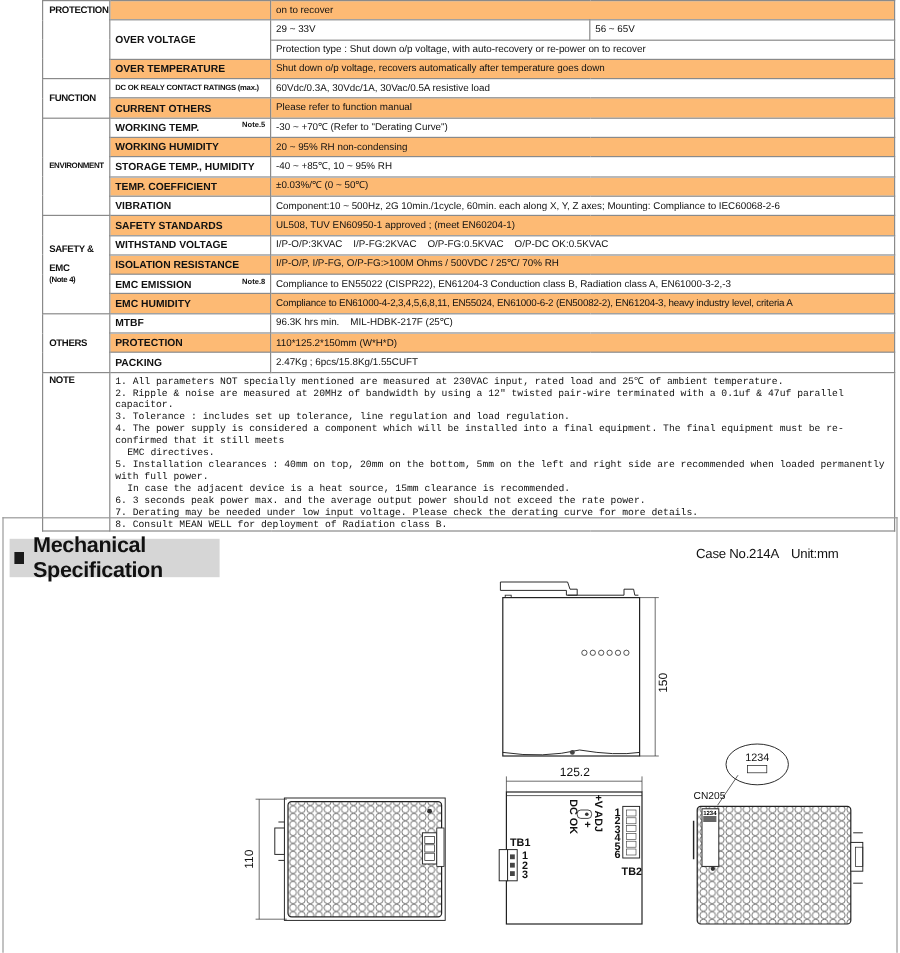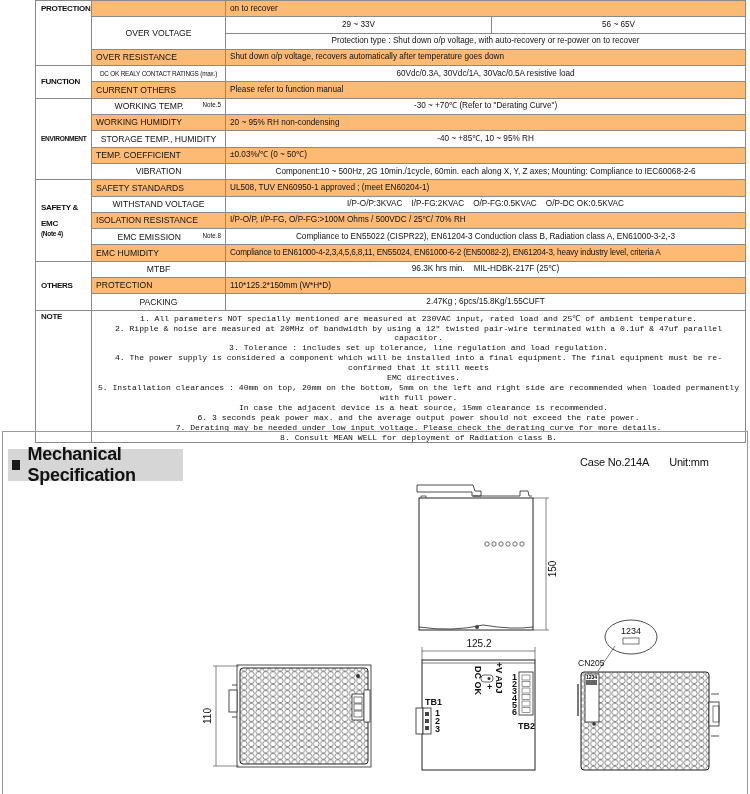--- a/index.html
+++ b/index.html
@@ -9,44 +9,44 @@
   
   .spec {
     position: absolute; left: 18px; top: 0; width: 710px;
     border-collapse: collapse; table-layout: fixed;
     font-size: 8.6px; line-height: 1; margin-left: 17px;
   }
   .spec td { border: 1px solid #8a8a8a; padding: 0 4px; vertical-align: middle; white-space: nowrap; overflow: hidden; }
   .spec tr { height: 16.3px; }
   .cat { width: 55px; font-weight: bold; font-size: 8px; letter-spacing: -0.3px; background: #fff; padding-left: 5px !important; }
   .cat .sub { display: block; font-size: 6.5px; margin-top: 3px; }
-  .item { width: 133px; font-weight: normal; font-size: 8.6px; letter-spacing: 0; }
+  .item { width: 133px; font-weight: bold; font-size: 8.6px; letter-spacing: 0; }
   .item.small { font-size: 6.4px; letter-spacing: -0.2px; }
   .item .note { float: right; font-size: 6.3px; }
   .g { background: #fdba74; }
-  .w { background: #ffffff; text-align: center; }
+  .w { background: #ffffff; }
   .val { font-size: 8.2px; }
   .note-cell { vertical-align: top !important; padding-top: 2px !important; }
   .note-list { list-style: none; font-size: 8.1px; line-height: 9.9px; padding-top: 1px; font-family: Liberation Mono, monospace; }
   .note-list li { white-space: normal; }
   .note-list .indent { padding-left: 10px; display: block; }
 
   
   .mech {
     position: absolute; left: 2px; top: 431px; width: 746px; height: 370px;
     border: 1px solid #9a9a9a; border-bottom: none;
   }
   .mech-title {
     position: absolute; left: 5px; top: 17px; height: 32px; width: 175px;
     background: #d6d6d6; display: flex; align-items: center; padding-left: 4px;
     font-weight: bold; font-size: 18px; letter-spacing: -0.3px;
   }
   .mech-title .sq { width: 10px; height: 10px; background: #1a1a1a; margin-right: 8px; }
   .case-info { position: absolute; left: 577px; top: 24px; font-size: 11px; letter-spacing: -0.2px; }
-  .case-info span + span { margin-left: 20px; }
+  .case-info span + span { margin-left: 10px; }
   .drawing { position: absolute; left: 0; top: 0; }
   .dim-text { font-family: "Liberation Sans", sans-serif; font-size: 10px; fill: #111; }
   .lbl-text { font-family: "Liberation Sans", sans-serif; font-size: 9px; font-weight: bold; fill: #111; }
 </style>
 </head>
 <body>
 
 <table class="spec">
   <colgroup>
       <col style="width:56px">
@@ -63,21 +63,21 @@
   </tr>
   <tr>
     <td class="item w" rowspan="2">OVER VOLTAGE</td>
     <td class="w val">29 ~ 33V</td>
     <td class="w val">56 ~ 65V</td>
   </tr>
   <tr>
     <td class="w val" colspan="2">Protection type : Shut down o/p voltage, with auto-recovery or re-power on to recover</td>
   </tr>
   <tr>
-    <td class="item g">OVER RESISTANCE</td>
+    <td class="item g">OVER TEMPERATURE</td>
     <td class="g val" colspan="2">Shut down o/p voltage, recovers automatically after temperature goes down</td>
   </tr>
 
   <tr>
     <td class="cat" rowspan="2">FUNCTION</td>
     <td class="item small w">DC OK REALY CONTACT RATINGS (max.)</td>
     <td class="w val" colspan="2">60Vdc/0.3A, 30Vdc/1A, 30Vac/0.5A resistive load</td>
   </tr>
   <tr>
     <td class="item g">CURRENT OTHERS</td>

